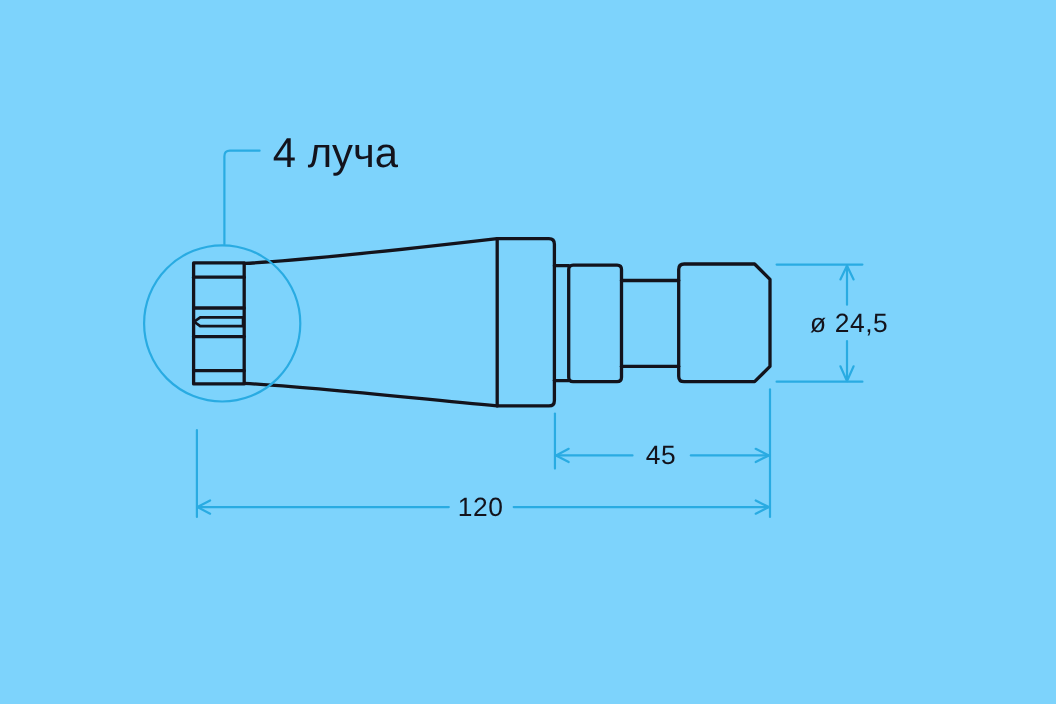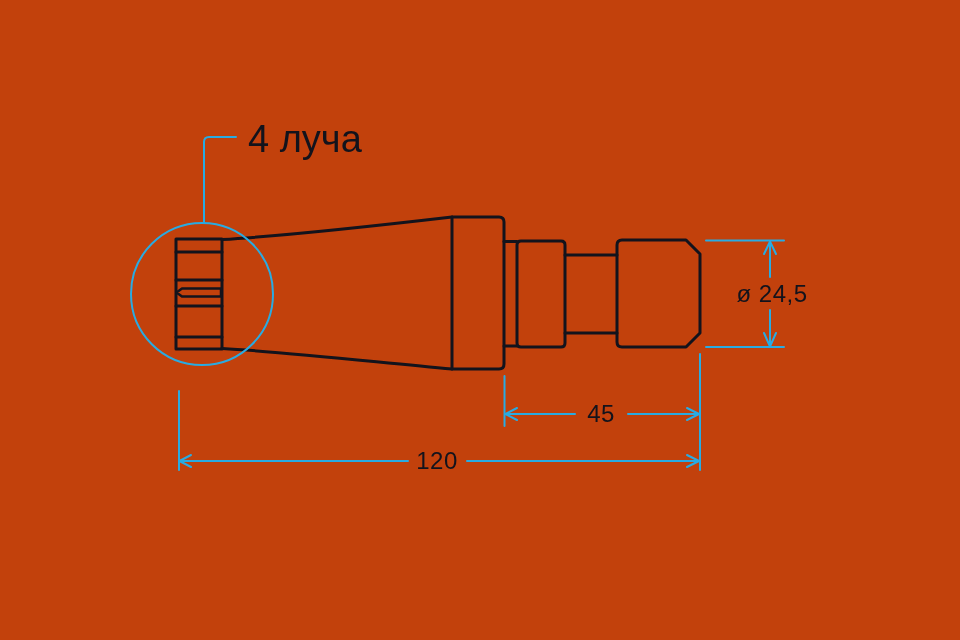--- a/index.html
+++ b/index.html
@@ -4,21 +4,21 @@
 <style>
   html, body {
     margin: 0;
     padding: 0;
     background: #ffffff;
   }
   .stage {
     position: relative;
     width: 960px;
     height: 640px;
-    background: #c2410c;
+    background: #7dd3fc;
     overflow: hidden;
     font-family: "Liberation Sans", "DejaVu Sans", sans-serif;
   }
   svg { display: block; }
   .ink-stroke {
     fill: none;
     stroke-width: 3;
     stroke-linejoin: round;
     stroke-linecap: round;
   }

